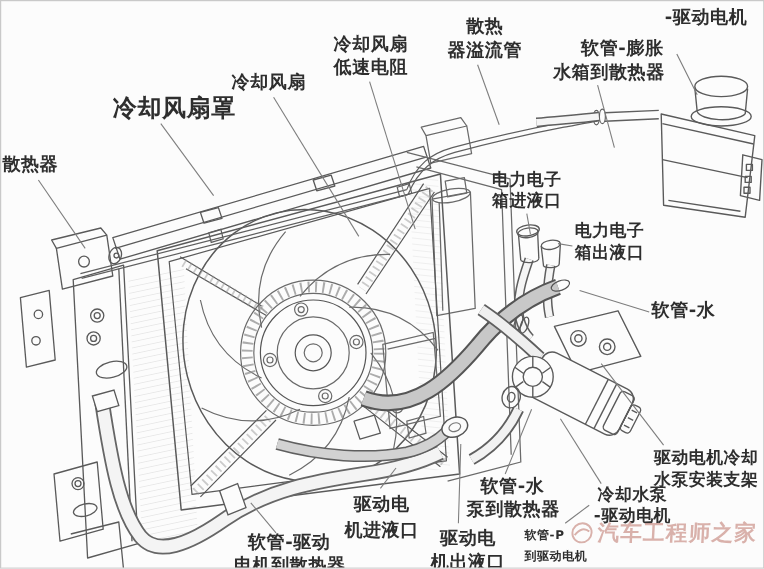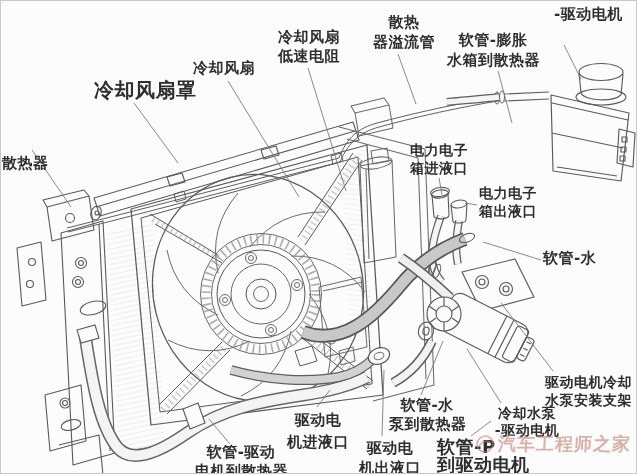--- a/index.html
+++ b/index.html
@@ -231,41 +231,41 @@
         <line x1="500" y1="402" x2="466" y2="348"></line>
         <line x1="470" y1="435" x2="490" y2="420"></line>
         <line x1="316" y1="406" x2="329" y2="389"></line>
         <line x1="381" y1="435" x2="383" y2="369"></line>
         <line x1="420" y1="394" x2="442" y2="340"></line>
         <line x1="229" y1="443" x2="208" y2="418"></line>
       </g>
 </svg>
 
 <div id="labels-layer">
-      <div class="dlabel" style="left: 1px; top: 127px; width: 52px; text-align: left; font-size: 15px; line-height: 19px; margin-top: 26px;">
+      <div class="dlabel" style="left: 1px; top: 127px; width: 52px; text-align: left; font-size: 15px; line-height: 19px;">
         <div>散热器</div>
       </div>
       <div class="dlabel" style="left: 93px; top: 80px; width: 96px; text-align: center; font-size: 20px; line-height: 19px;">
         <div>冷却风扇罩</div>
       </div>
       <div class="dlabel" style="left: 192px; top: 58px; width: 78px; text-align: left; font-size: 15px; line-height: 19px;">
         <div>冷却风扇</div>
       </div>
       <div class="dlabel" style="left: 277px; top: 27px; width: 78px; text-align: left; font-size: 15px; line-height: 19px;">
         <div>冷却风扇</div>
         <div>低速电阻</div>
       </div>
       <div class="dlabel" style="left: 365px; top: 11px; width: 76px; text-align: center; font-size: 15px; line-height: 20px;">
         <div>散热</div>
         <div>器溢流管</div>
       </div>
       <div class="dlabel" style="left: 553px; top: 3px; width: 82px; text-align: left; font-size: 15px; line-height: 20px;">
         <div>-驱动电机</div>
       </div>
-      <div class="dlabel" style="left: 446px; top: 29px; width: 92px; text-align: center; font-size: 15px; line-height: 20px;">
+      <div class="dlabel" style="left: 460px; top: 29px; width: 92px; text-align: right; font-size: 15px; line-height: 20px;">
         <div>软管-膨胀</div>
         <div>水箱到散热器</div>
       </div>
       <div class="dlabel" style="left: 409px; top: 140px; width: 64px; text-align: left; font-size: 14px; line-height: 18px;">
         <div>电力电子</div>
         <div>箱进液口</div>
       </div>
       <div class="dlabel" style="left: 478px; top: 183px; width: 64px; text-align: left; font-size: 14px; line-height: 18px;">
         <div>电力电子</div>
         <div>箱出液口</div>
@@ -274,21 +274,21 @@
         <div>软管-水</div>
       </div>
       <div class="dlabel" style="left: 544px; top: 372px; width: 90px; text-align: left; font-size: 14px; line-height: 18px;">
         <div>驱动电机冷却</div>
         <div>水泵安装支架</div>
       </div>
       <div class="dlabel" style="left: 490px; top: 404px; width: 72px; text-align: center; font-size: 14px; line-height: 17px;">
         <div>冷却水泵</div>
         <div>-驱动电机</div>
       </div>
-      <div class="dlabel" style="left: 436px; top: 437px; width: 80px; text-align: left; font-size: 18px; line-height: 18px;">
+      <div class="dlabel" style="left: 436px; top: 437px; width: 80px; text-align: left; font-size: 10px; line-height: 18px;">
         <div>软管-P</div>
         <div>到驱动电机</div>
       </div>
       <div class="dlabel" style="left: 280px; top: 408px; width: 74px; text-align: center; font-size: 15px; line-height: 22px;">
         <div>驱动电</div>
         <div>机进液口</div>
       </div>
       <div class="dlabel" style="left: 355px; top: 437px; width: 68px; text-align: center; font-size: 15px; line-height: 20px;">
         <div>驱动电</div>
         <div>机出液口</div>

